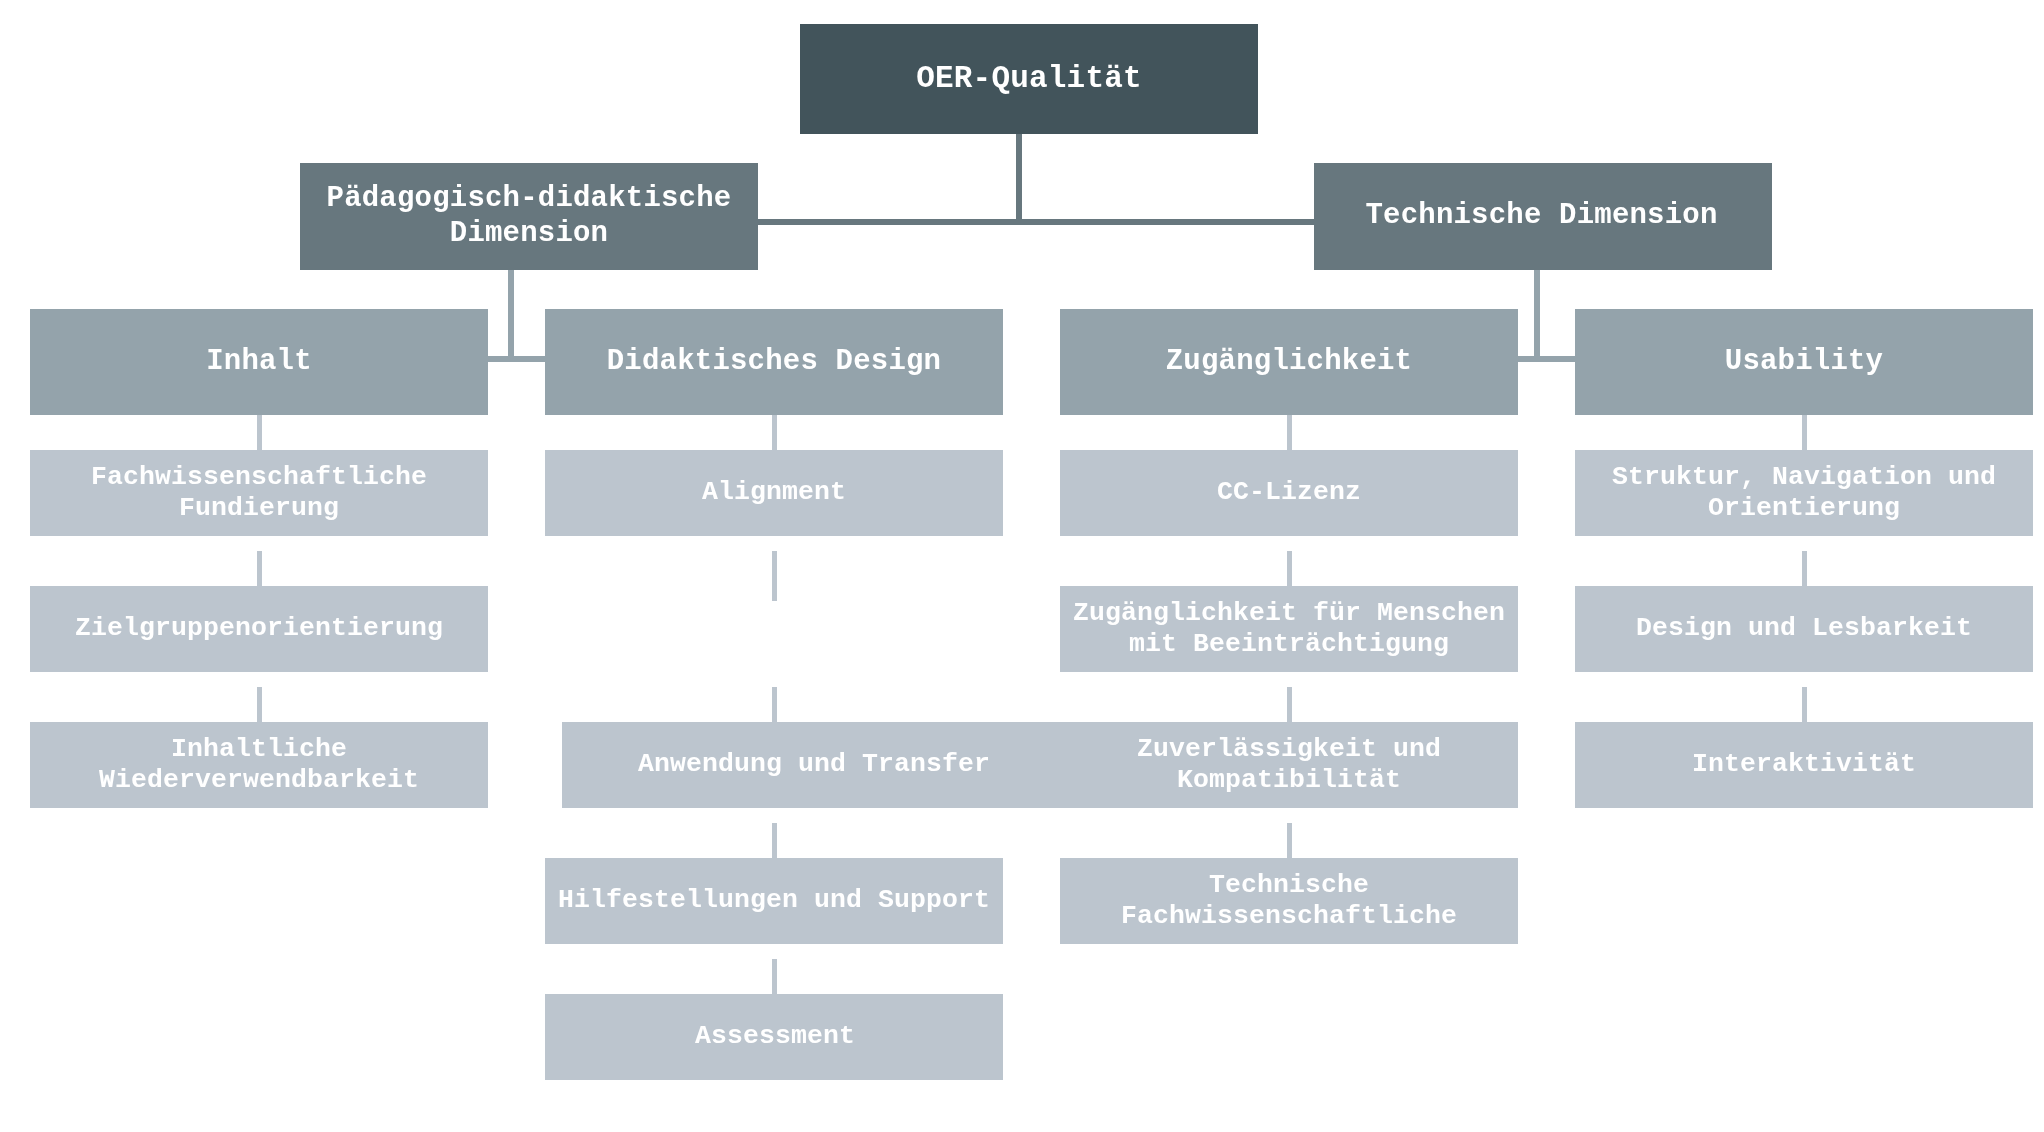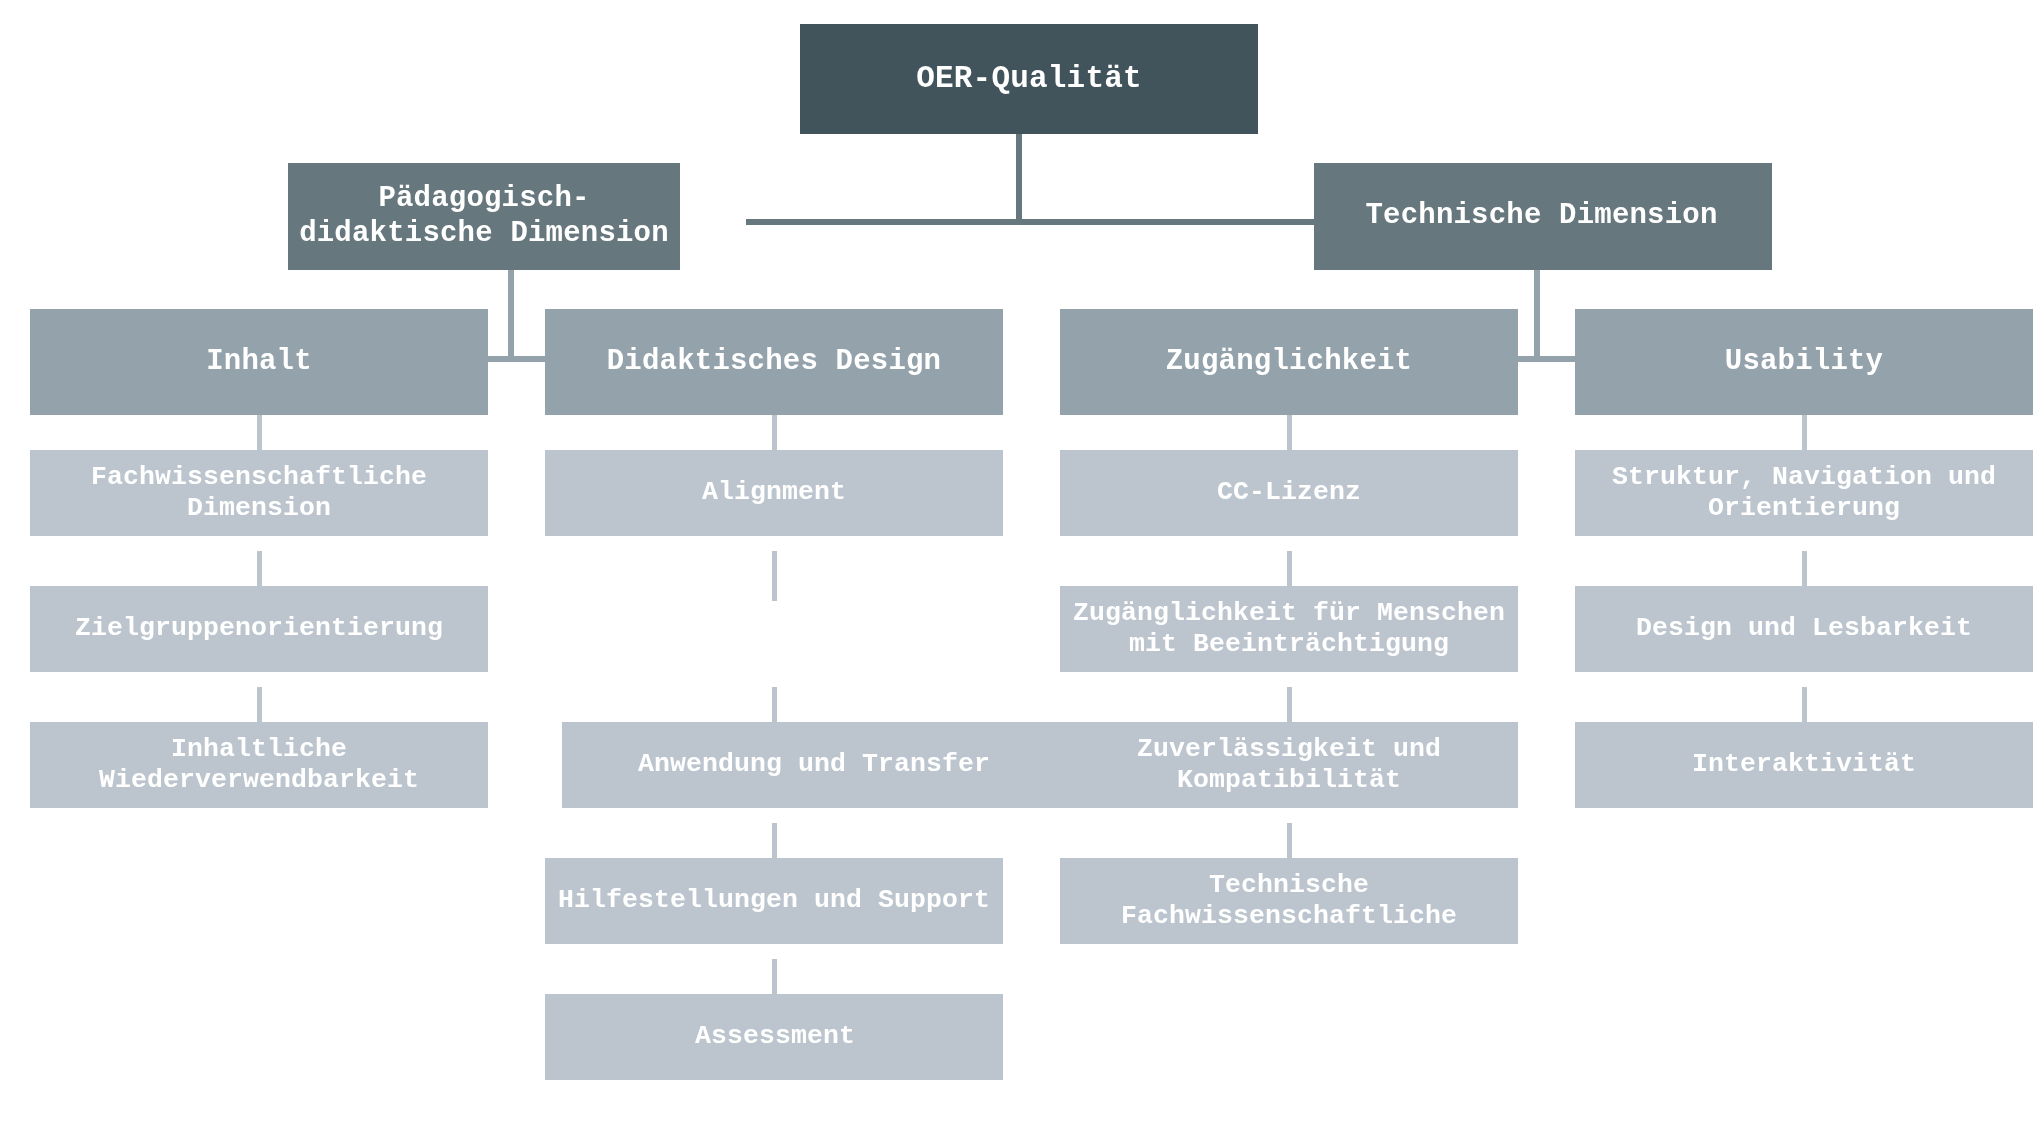--- a/index.html
+++ b/index.html
@@ -62,29 +62,29 @@
   <div class="ln-thin" style="left:1287px;top:551px;width:5px;height:50px;"></div>
   <div class="ln-thin" style="left:1287px;top:687px;width:5px;height:50px;"></div>
   <div class="ln-thin" style="left:1287px;top:823px;width:5px;height:50px;"></div>
 
   <div class="ln-thin" style="left:1802px;top:415px;width:5px;height:50px;"></div>
   <div class="ln-thin" style="left:1802px;top:551px;width:5px;height:50px;"></div>
   <div class="ln-thin" style="left:1802px;top:687px;width:5px;height:50px;"></div>
 
   <div class="box lvl1" style="left:800px;top:24px;width:458px;height:110px;">OER-Qualität</div>
 
-  <div class="box lvl2" style="left:288px;top:163px;width:392px;height:107px;">Pädagogisch-didaktische Dimension</div>
+  <div class="box lvl2" style="left:300px;top:163px;width:458px;height:107px;">Pädagogisch-didaktische Dimension</div>
   <div class="box lvl2" style="left:1314px;top:163px;width:458px;height:107px;padding-left:7px;">Technische Dimension</div>
 
   <div class="box lvl3" style="left:30px;top:309px;width:458px;height:106px;">Inhalt</div>
   <div class="box lvl3" style="left:545px;top:309px;width:458px;height:106px;">Didaktisches Design</div>
   <div class="box lvl3" style="left:1060px;top:309px;width:458px;height:106px;">Zugänglichkeit</div>
   <div class="box lvl3" style="left:1575px;top:309px;width:458px;height:106px;">Usability</div>
 
-  <div class="box leaf" style="left:30px;top:450px;width:458px;height:86px;">Fachwissenschaftliche Dimension</div>
+  <div class="box leaf" style="left:30px;top:450px;width:458px;height:86px;">Fachwissenschaftliche Fundierung</div>
   <div class="box leaf" style="left:30px;top:586px;width:458px;height:86px;">Zielgruppenorientierung</div>
   <div class="box leaf" style="left:30px;top:722px;width:458px;height:86px;">Inhaltliche Wiederverwendbarkeit</div>
 
   <div class="box leaf" style="left:545px;top:450px;width:458px;height:86px;">Alignment</div>
   <div class="box leaf" style="left:562px;top:722px;width:504px;height:86px;">Anwendung und Transfer</div>
   <div class="box leaf" style="left:545px;top:858px;width:458px;height:86px;">Hilfestellungen und Support</div>
   <div class="box leaf" style="left:545px;top:994px;width:458px;height:86px;padding-left:12px;">Assessment</div>
 
   <div class="box leaf" style="left:1060px;top:450px;width:458px;height:86px;">CC-Lizenz</div>
   <div class="box leaf" style="left:1060px;top:586px;width:458px;height:86px;">Zugänglichkeit für Menschen mit Beeinträchtigung</div>

